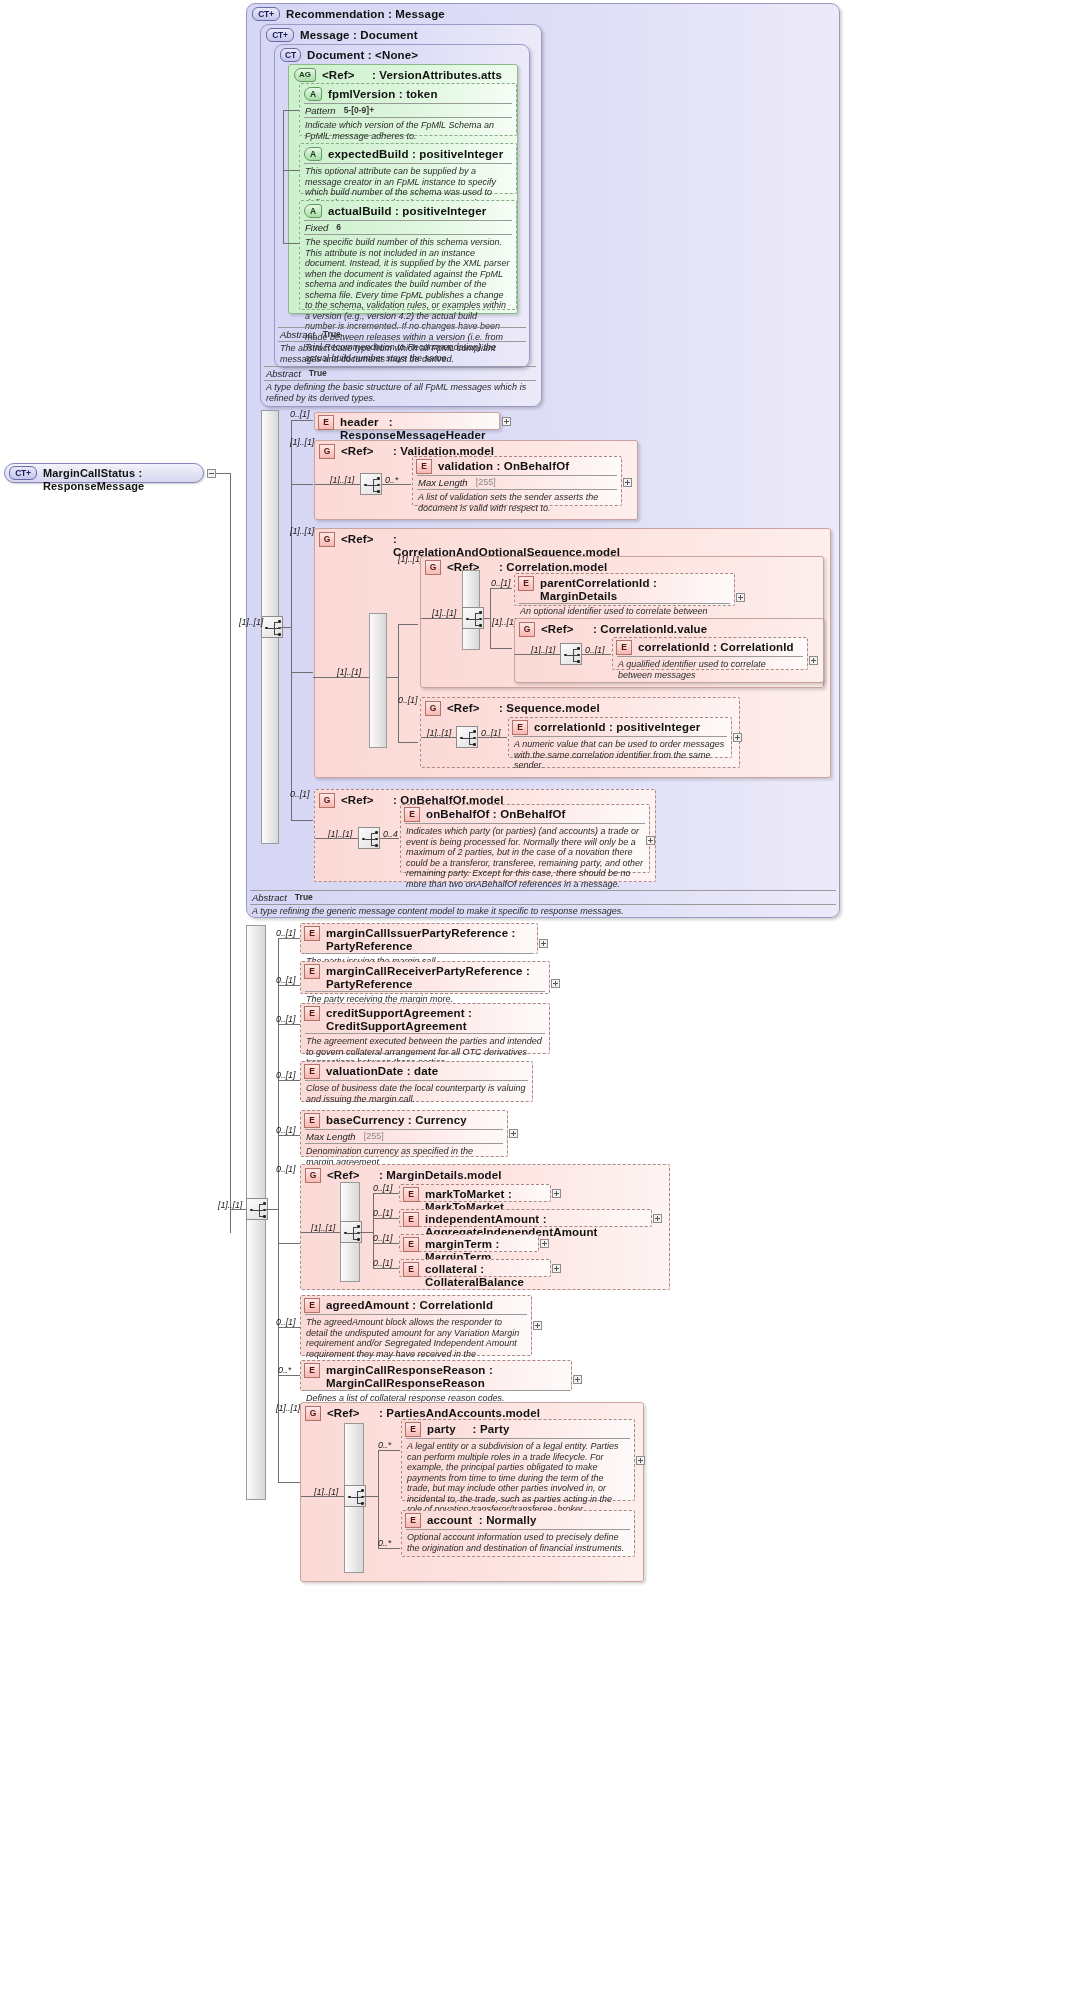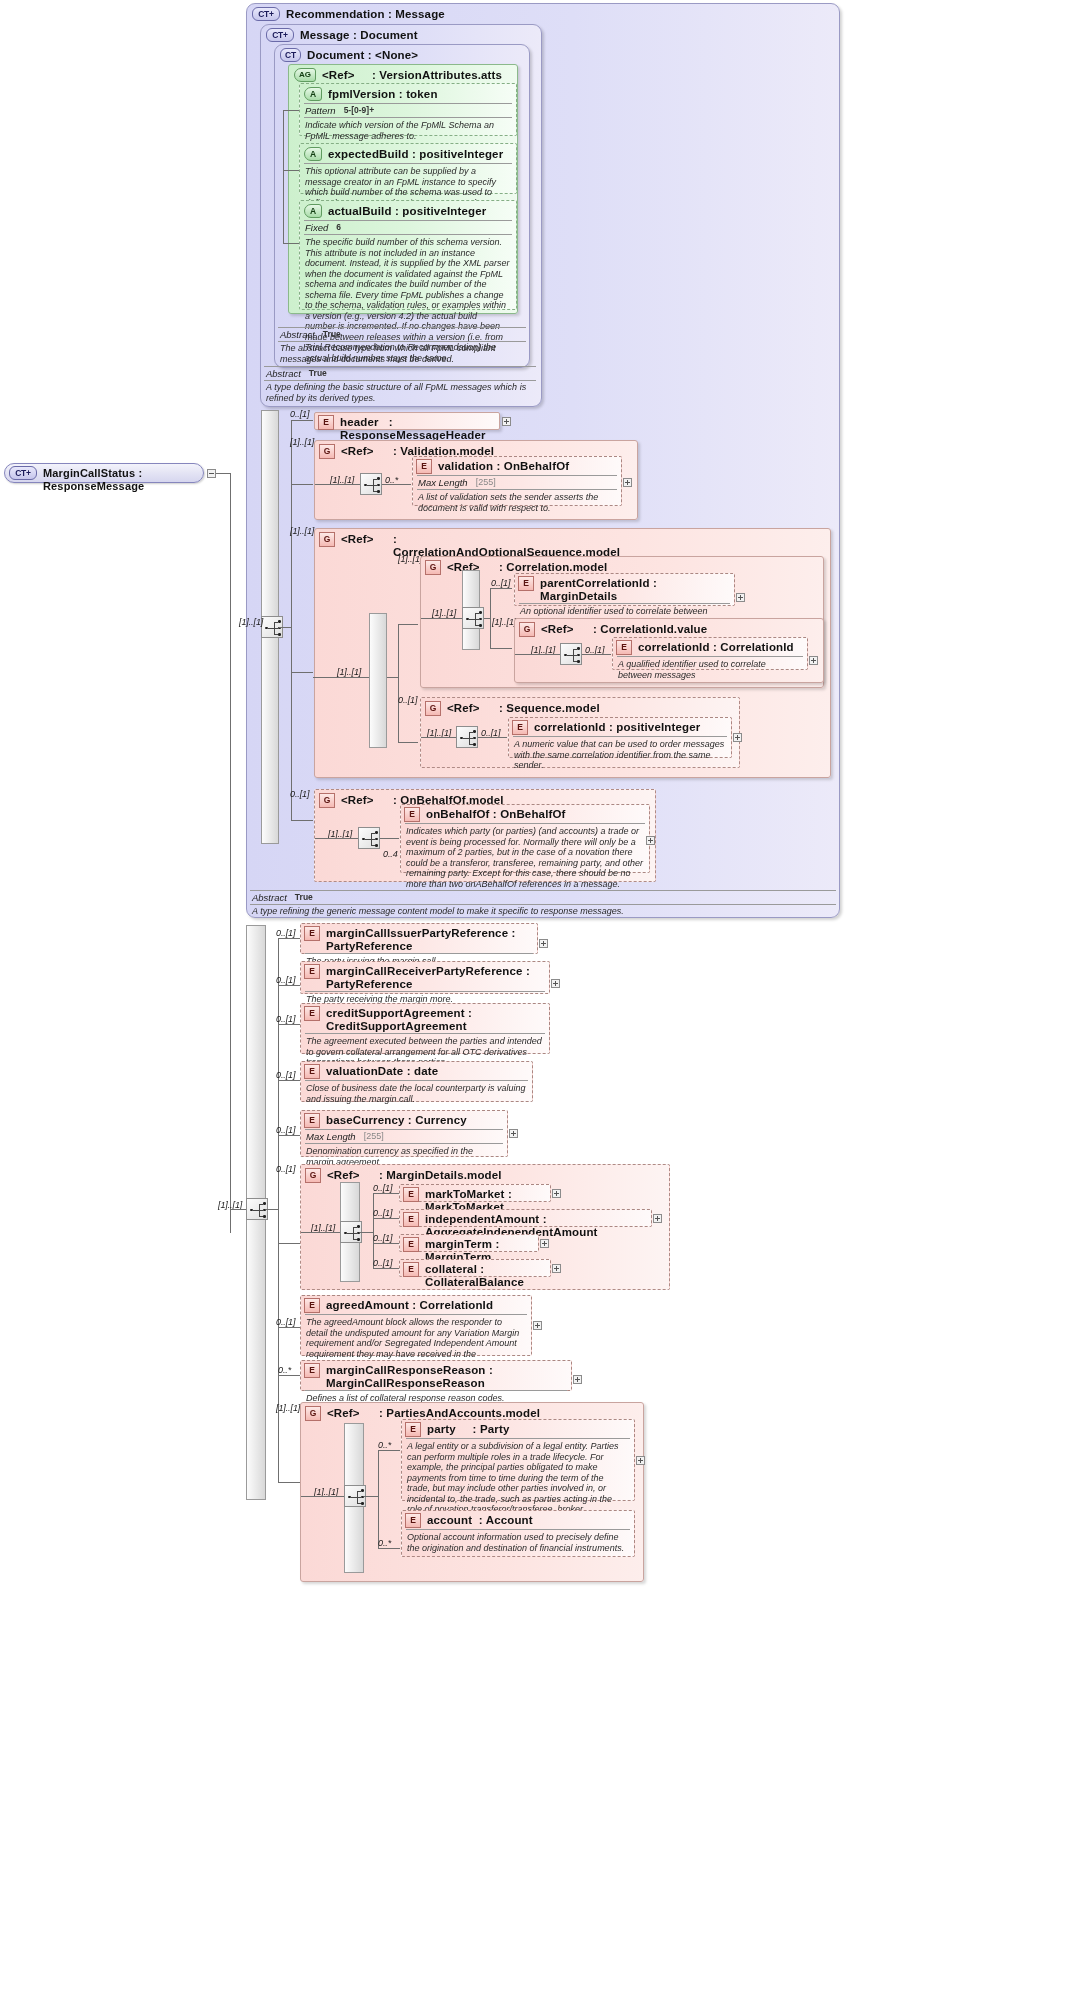--- a/index.html
+++ b/index.html
@@ -537,21 +537,21 @@
   <span class="sline" style="left:5.5px; top:10.5px; width:6px; height:1px;"></span>
   <span class="sline" style="left:11.5px; top:4.5px; width:1px; height:13px;"></span>
   <span class="sline" style="left:12px; top:4.5px; width:4px; height:1px;"></span>
   <span class="sline" style="left:12px; top:10.5px; width:4px; height:1px;"></span>
   <span class="sline" style="left:12px; top:17px; width:4px; height:1px;"></span>
   <span class="sdot" style="left:16px; top:3px;"></span>
   <span class="sdot" style="left:16px; top:9.5px;"></span>
   <span class="sdot" style="left:16px; top:16px;"></span>
 </div>
 <div class="card" style="left:328px; top:829px;">[1]..[1]</div>
-<div class="card" style="left:383px; top:829px;margin-top:20px;">0..4</div>
+<div class="card" style="left:383px; top:829px;">0..4</div>
 <div class="abs ln lnh" style="left:315px; top:838px; width:43px;"></div>
 <div class="abs ln lnh" style="left:380px; top:838px; width:19px;"></div>
 
 <div class="abs el-leaf" style="left:400px; top:804px; width:250px; height:69px;">
   <div class="row" style="padding:2px 4px 0 3px;">
     <span class="badge badge-e">E</span>
     <span class="title">onBehalfOf : OnBehalfOf</span>
   </div>
   <div class="hr"></div>
   <div class="doc">Indicates which party (or parties) (and accounts) a trade or event is being processed for. Normally there will only be a maximum of 2 parties, but in the case of a novation there could be a transferor, transferee, remaining party, and other remaining party. Except for this case, there should be no more than two onABehalfOf references in a message.</div>
@@ -774,17 +774,17 @@
   </div>
   <div class="hr"></div>
   <div class="doc">A legal entity or a subdivision of a legal entity. Parties can perform multiple roles in a trade lifecycle. For example, the principal parties obligated to make payments from time to time during the term of the trade, but may include other parties involved in, or incidental to, the trade, such as parties acting in the role of novation transferor/transferee, broker, calculation agent, etc. In FpML roles are defined in multiple places within a document.</div>
 </div>
 <div class="abs plus" style="left:636px; top:1456px;"></div>
 
 <div class="card" style="left:378px; top:1538px;">0..*</div>
 <div class="abs el-leaf" style="left:401px; top:1510px; width:234px; height:47px;">
   <div class="row" style="padding:2px 4px 0 3px;">
     <span class="badge badge-e">E</span>
-    <span class="title">account  : Account</span>
+    <span class="title">account  : Normally</span>
   </div>
   <div class="hr"></div>
   <div class="doc">Optional account information used to precisely define the origination and destination of financial instruments.</div>
 </div>
 
 </body></html>

